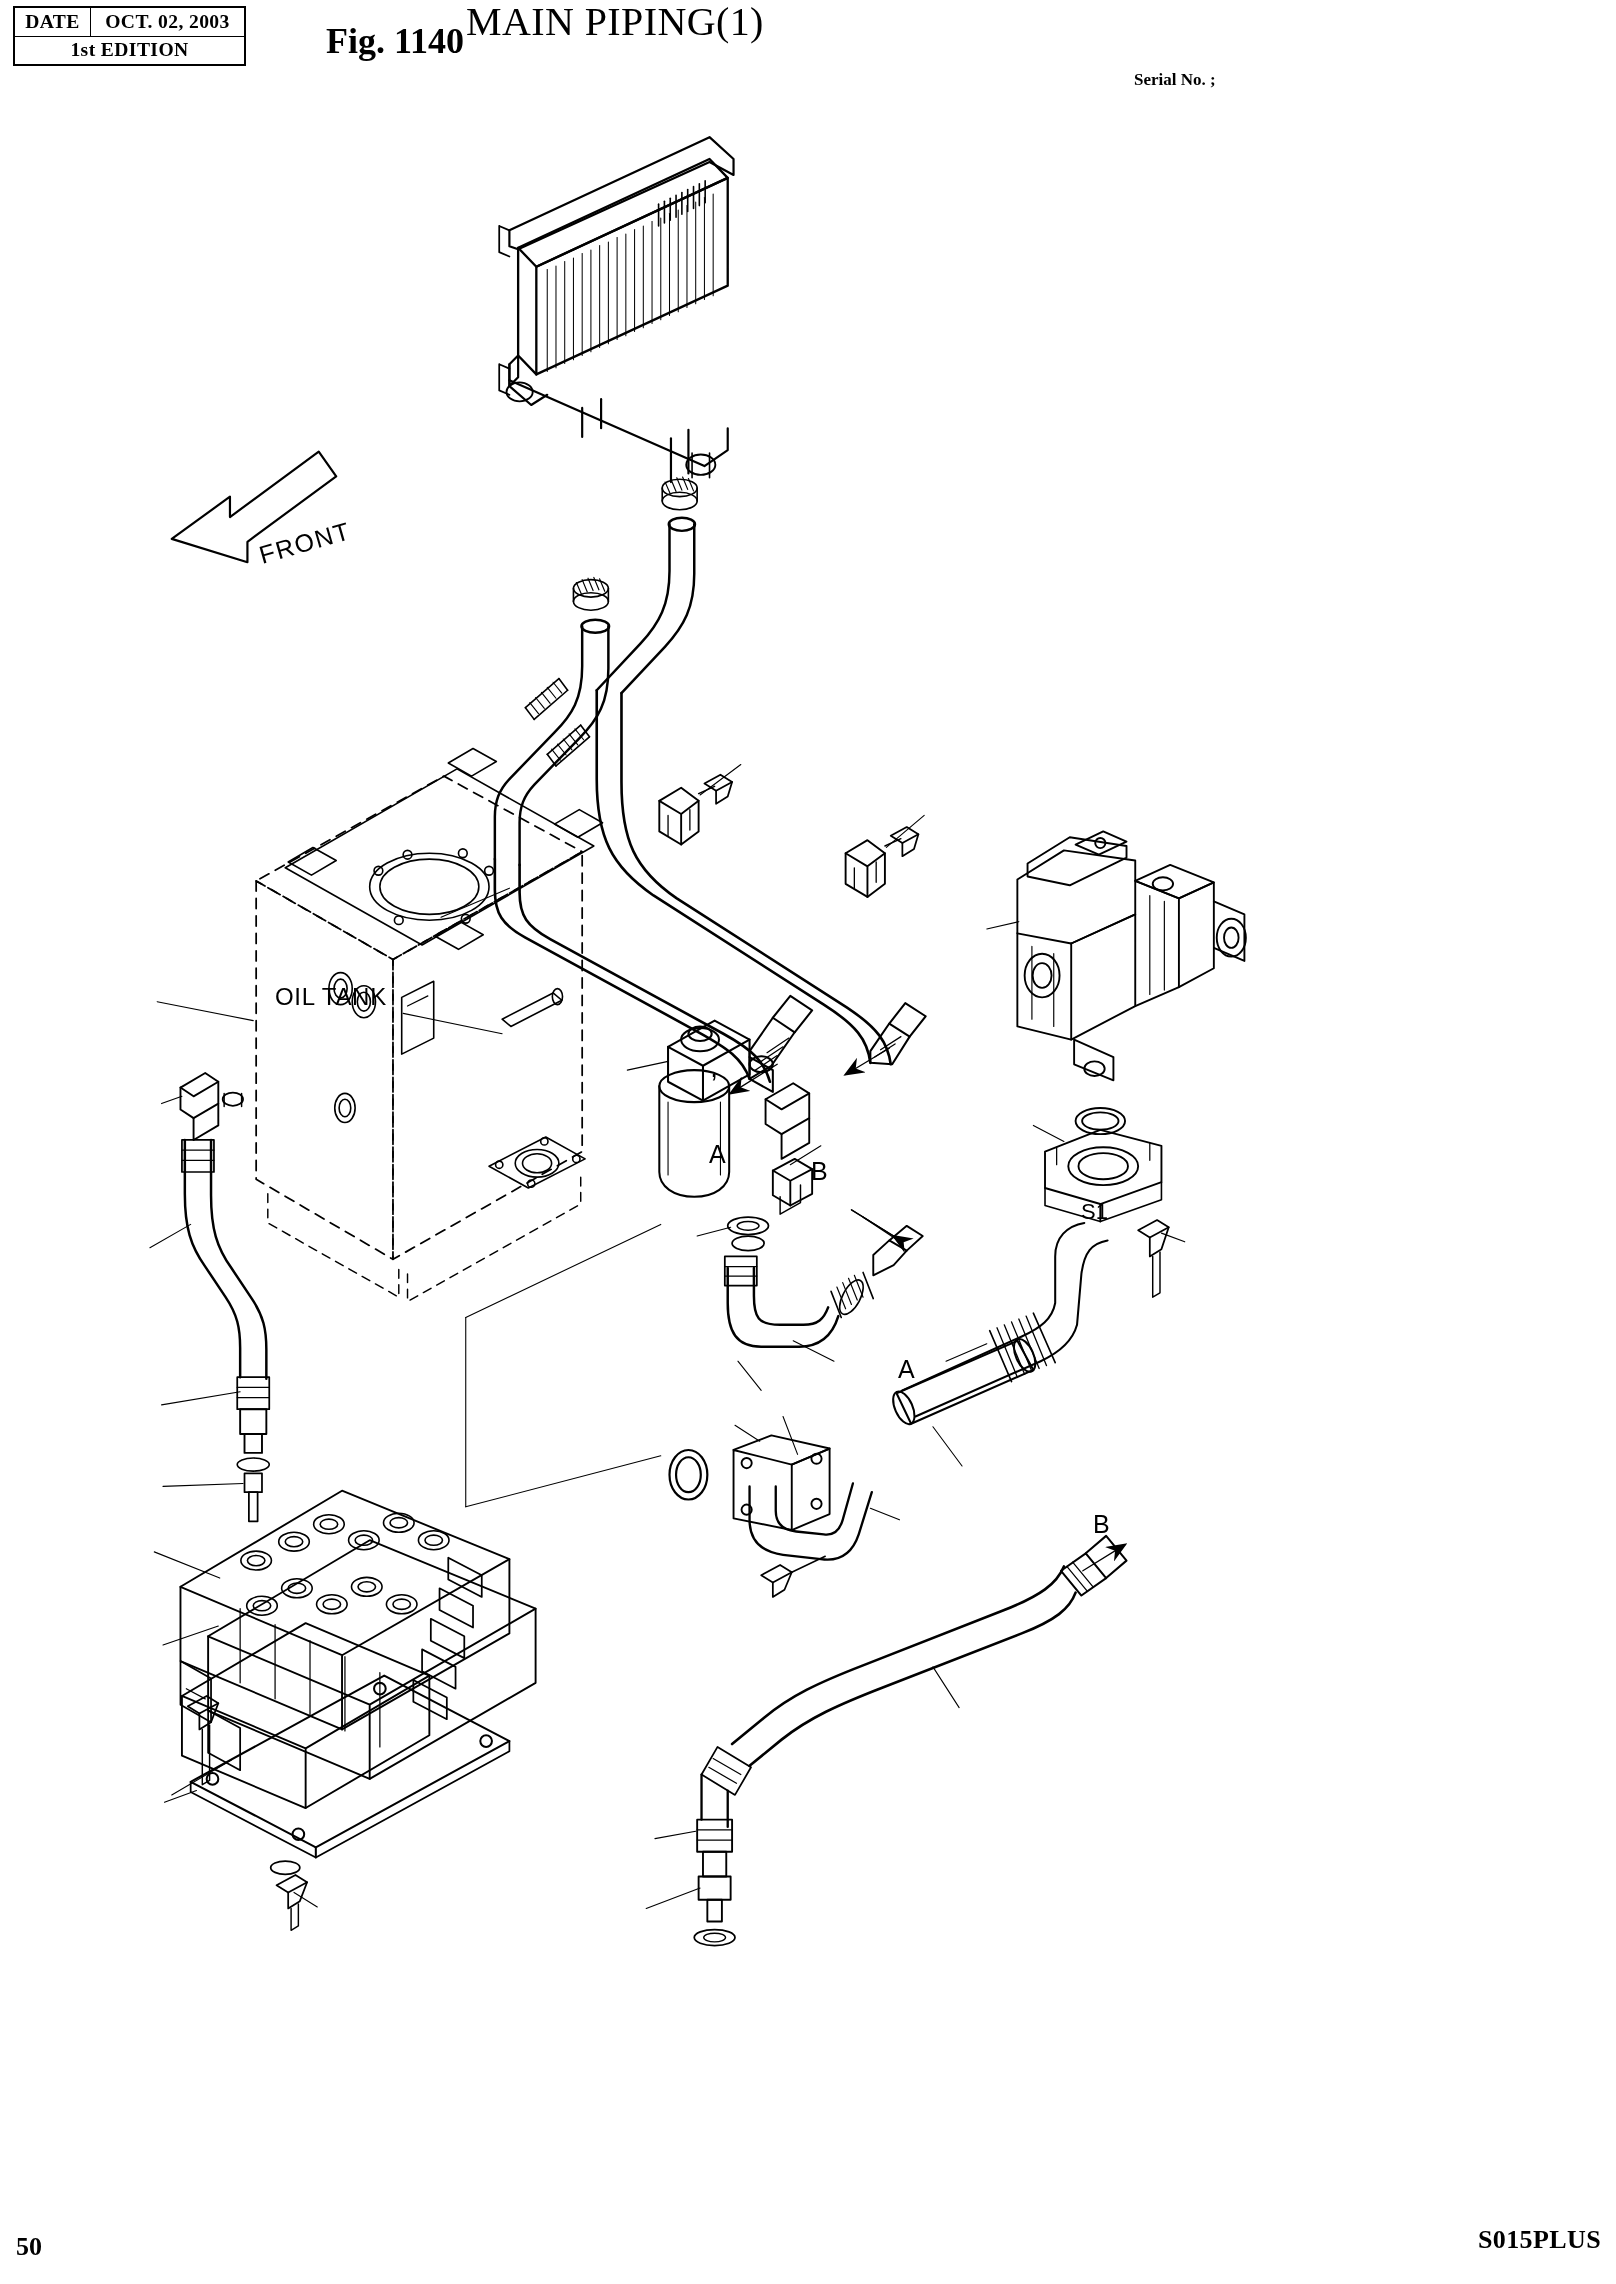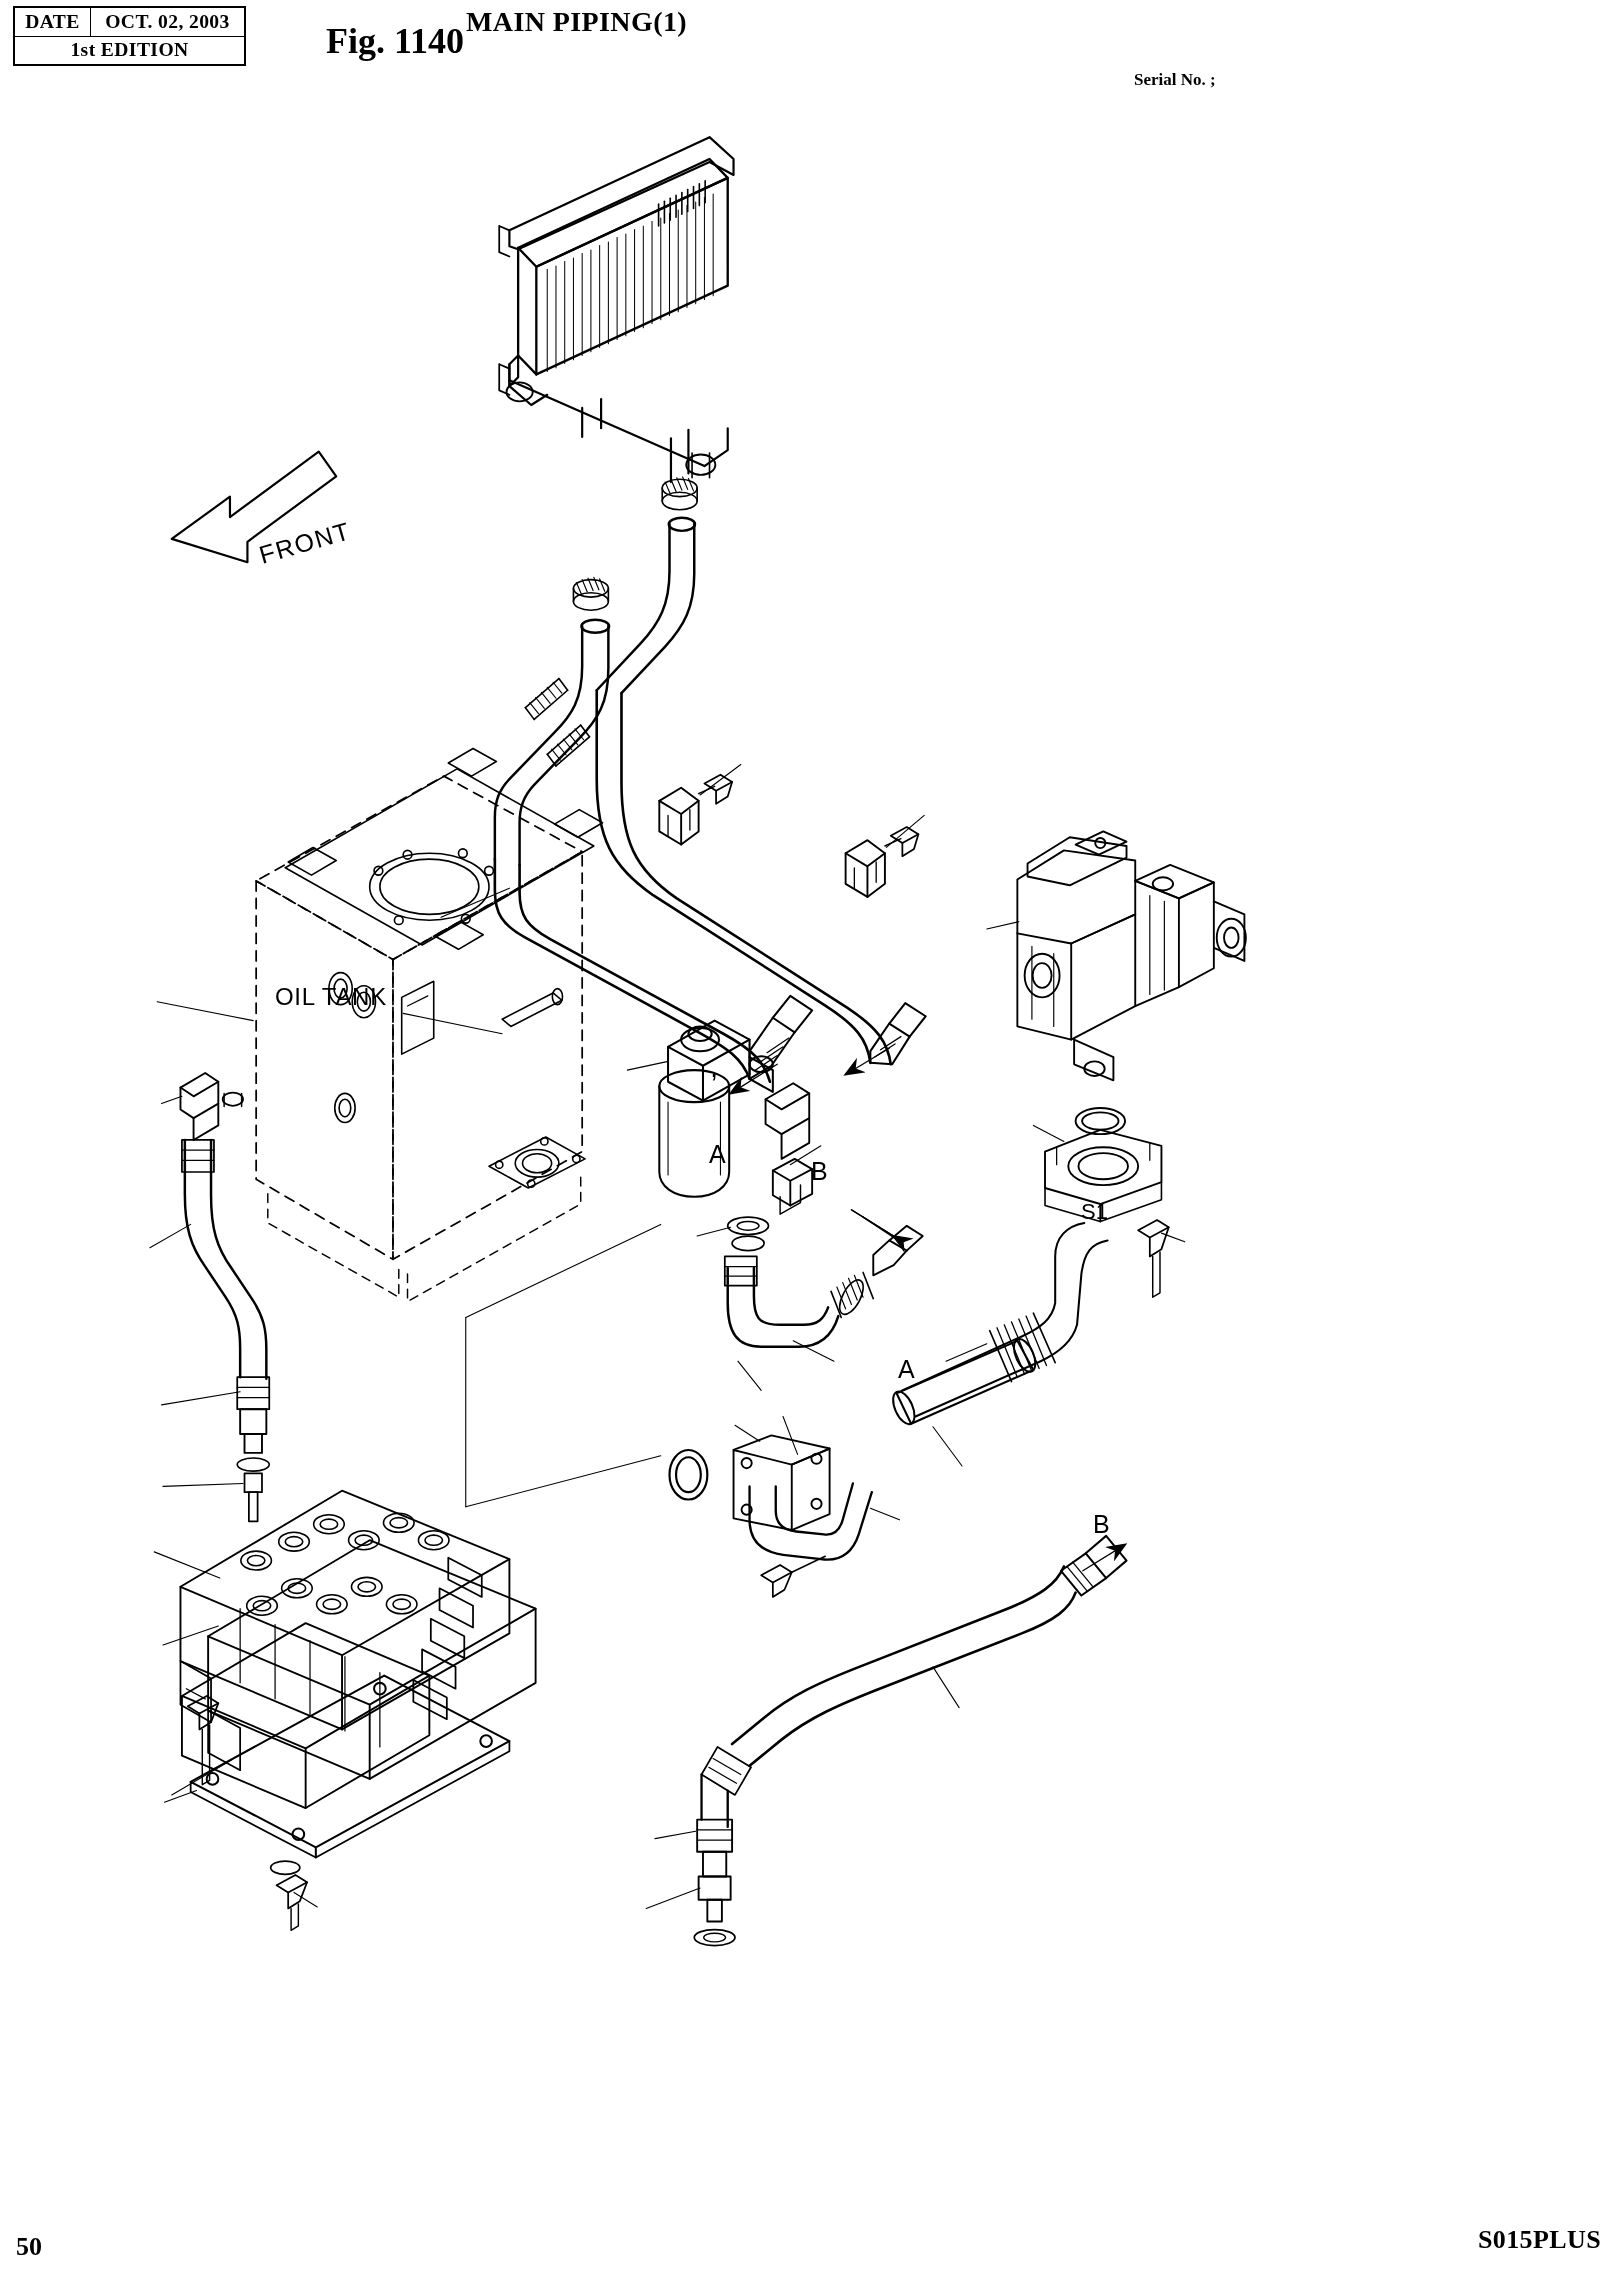--- a/index.html
+++ b/index.html
@@ -67,22 +67,22 @@
   }
 
   #title-group {
     position: absolute;
     left: 466px;
     top: 1.5px;
     width: 728px;
   }
   .title-line {
     font-family: "Liberation Serif", serif;
-    font-weight: bold;
-    font-size: 28px;
+    font-weight: normal;
+    font-size: 40px;
     line-height: 39px;
     letter-spacing: 0.4px;
     white-space: nowrap;
   }
 
   #serial-no {
     position: absolute;
     left: 1134px;
     top: 70px;
     font-family: "Liberation Serif", serif;

